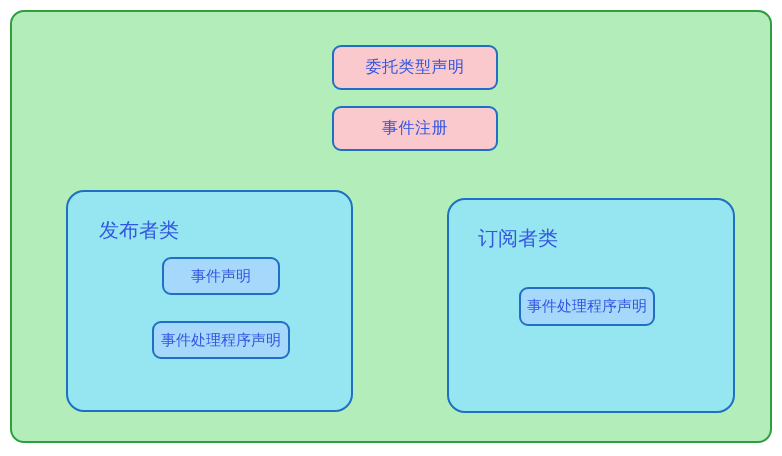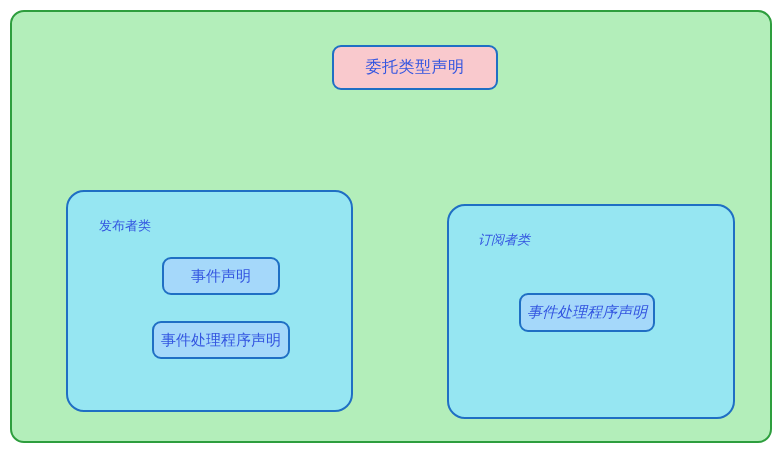--- a/index.html
+++ b/index.html
@@ -69,29 +69,28 @@
     border-radius: 18px;
   }
   #publisher-class {
     left: 54px;
     top: 178px;
     width: 287px;
     height: 222px;
   }
   #subscriber-class {
     left: 435px;
-    top: 192px;
+    top: 186px;
     width: 288px;
     height: 215px;
-    font-style: italic;
   }
   .class-label {
     position: absolute;
     color: #3355e0;
-    font-size: 13px;
+    font-size: 20px;
     white-space: nowrap;
     text-align: center;
   }
   #publisher-class .class-label {
     left: 31px;
     top: 25px;
   }
   #subscriber-class .class-label {
     left: 29px;
     top: 25px;
@@ -134,20 +133,23 @@
 <body>
 
 <div id="canvas">
 
   <div class="outer-container">
 
     <div class="pink-box" id="pink-delegate">
       <span>委托类型声明</span>
     </div>
 
+    <div class="pink-box" id="pink-register">
+      <span>事件注册</span>
+    </div>
 
     <div class="class-box" id="publisher-class">
       <span class="class-label">发布者类</span>
 
       <div class="member-box" id="member-event-declaration">
         <span>事件声明</span>
       </div>
 
       <div class="member-box" id="member-trigger-code">
         <span>事件处理程序声明</span>

